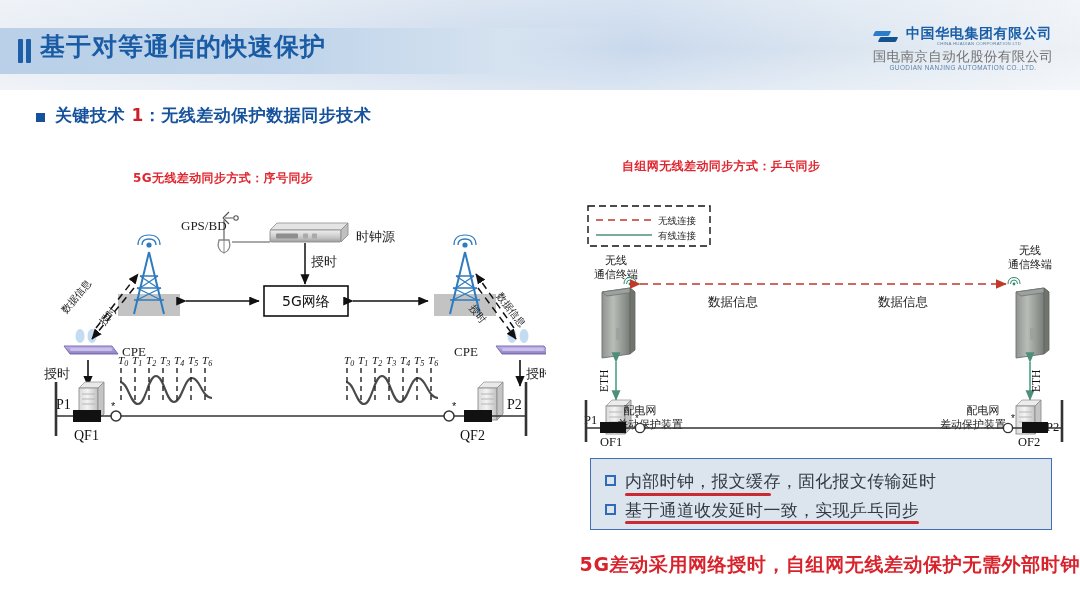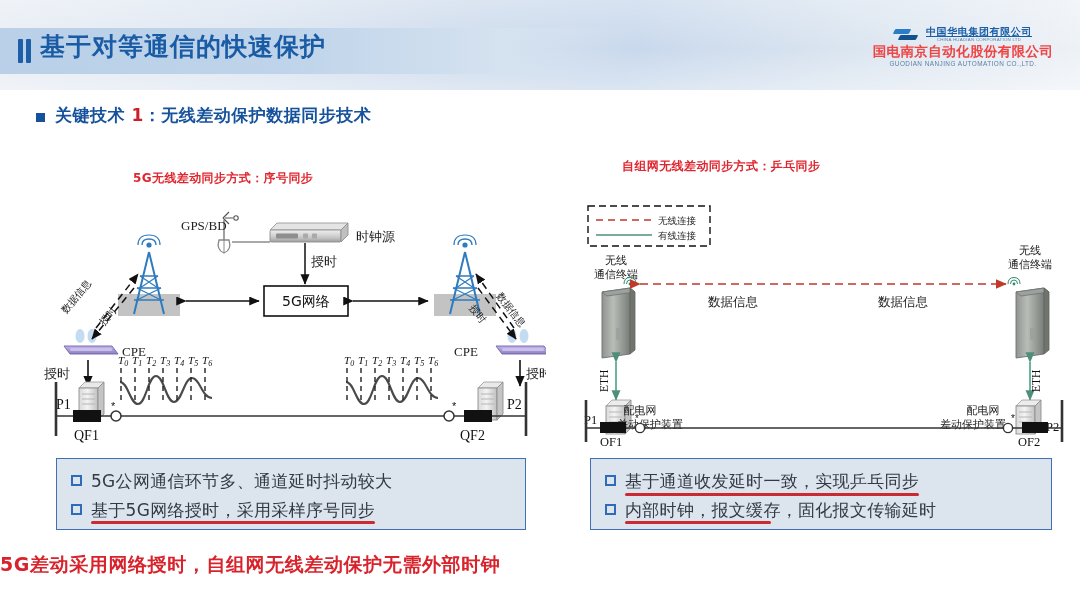--- a/index.html
+++ b/index.html
@@ -34,23 +34,23 @@
     font-family:"DejaVu Sans","Liberation Sans",sans-serif;white-space:nowrap;
   }
 
   
   .logo{position:absolute;right:12px;top:26px;width:210px;text-align:center;z-index:6;}
   .logo-top{display:flex;align-items:center;justify-content:center;gap:6px;}
   .logo-mark{width:26px;height:13px;position:relative;flex:none;}
   .logo-mark i{position:absolute;height:5px;border-radius:1px;background:#1a67b3;transform:skewX(-26deg);}
   .logo-mark i:nth-child(1){left:0;top:1px;width:16px;background:#2b7cc9;}
   .logo-mark i:nth-child(2){left:5px;top:7px;width:18px;background:#14518f;}
-  .logo-l1{font-size:10px;color:#1a5ea8;font-weight:bold;letter-spacing:.6px;line-height:1.1;text-decoration:underline;}
+  .logo-l1{font-size:14px;color:#1a5ea8;font-weight:bold;letter-spacing:.6px;line-height:1.1;}
   .logo-l2{font-size:4.4px;color:#5b7fa5;letter-spacing:.25px;line-height:1.2;}
-  .logo-l3{font-size:13.5px;color:#ef4444;font-weight:bold;letter-spacing:.4px;margin-top:2px;line-height:1.15;}
+  .logo-l3{font-size:13.5px;color:#737373;font-weight:normal;letter-spacing:.4px;margin-top:2px;line-height:1.15;}
   .logo-l4{font-size:6.4px;color:#5b7fa5;letter-spacing:.45px;line-height:1.2;}
 
   
   .heading{position:absolute;left:36px;top:104px;display:flex;align-items:center;gap:10px;}
   .heading .sq{width:9px;height:9px;background:#16529b;flex:none;margin-top:3px;}
   .heading .txt{font-size:17px;font-weight:bold;color:#16529b;letter-spacing:.5px;
     font-family:"DejaVu Sans","Liberation Sans",sans-serif;}
   .heading .txt .red{color:#cc1f2a;}
 
   
@@ -83,21 +83,21 @@
   }
   .u-full:after,.u-part:after{
     content:"";position:absolute;left:0;bottom:-2px;height:3px;background:#cc2a33;border-radius:2px;
   }
   .u-full:after{width:100%;}
   .u-part:after{width:47%;}
   .u-part2:after{content:"";position:absolute;left:0;bottom:-2px;height:3px;width:100%;background:#cc2a33;border-radius:2px;}
 
   
   .conclusion{
-    position:absolute;left:0;top:552px;width:1080px;text-align:left;
+    position:absolute;left:0;top:552px;width:1080px;text-align:right;
     font-size:19px;font-weight:bold;color:#d8232c;letter-spacing:.6px;
     font-family:"DejaVu Sans","Liberation Sans",sans-serif;
   }
 
   .cnfont{font-family:"DejaVu Sans","Liberation Sans",sans-serif;}
 </style>
 </head>
 <body>
 
 <div class="slide">
@@ -410,37 +410,27 @@
       <text x="22" y="250" font-size="12.5" fill="#111" font-family="'Liberation Serif',serif">QF1</text>
       <text x="440" y="250" font-size="12.5" fill="#111" font-family="'Liberation Serif',serif">QF2</text>
 
       <circle cx="62" cy="232" r="4.6" fill="#fff" stroke="#333" stroke-width="1.4"></circle>
       <text x="57" y="226" font-size="10" fill="#111">*</text>
       <circle cx="430" cy="232" r="4.6" fill="#fff" stroke="#333" stroke-width="1.4"></circle>
       <text x="433" y="226" font-size="10" fill="#111">*</text>
     </svg>
   </div>
 
-  <div class="bbox" id="bbox-left">
+
+  <div class="bbox" id="bbox-right">
     <div class="bline">
       <span class="bsq"></span>
-      <span class="btxt">5G公网通信环节多、通道延时抖动较大</span>
+      <span class="btxt u-part">内部时钟，报文缓存，固化报文传输延时</span>
     </div>
-    <div class="bline">
-      <span class="bsq"></span>
-      <span class="btxt u-full">基于5G网络授时，采用采样序号同步</span>
-    </div>
-  </div>
-
-  <div class="bbox" id="bbox-right">
     <div class="bline">
       <span class="bsq"></span>
       <span class="btxt u-part2">基于通道收发延时一致，实现乒乓同步</span>
     </div>
-    <div class="bline">
-      <span class="bsq"></span>
-      <span class="btxt u-part">内部时钟，报文缓存，固化报文传输延时</span>
-    </div>
   </div>
 
   <div class="conclusion">5G差动采用网络授时，自组网无线差动保护无需外部时钟</div>
 
 </div>
 
 </body></html>

